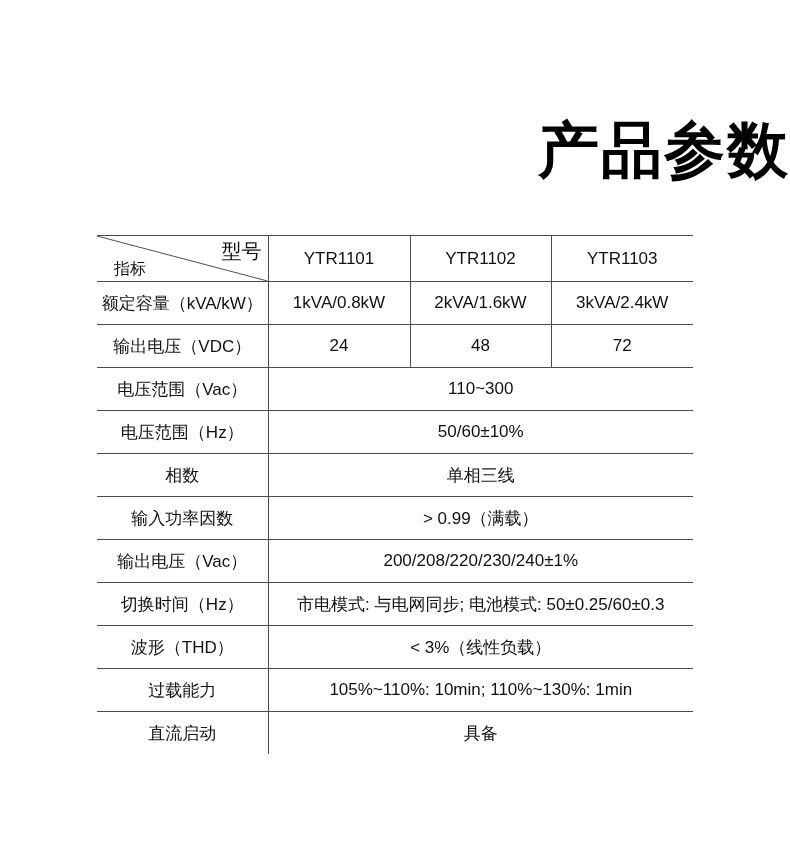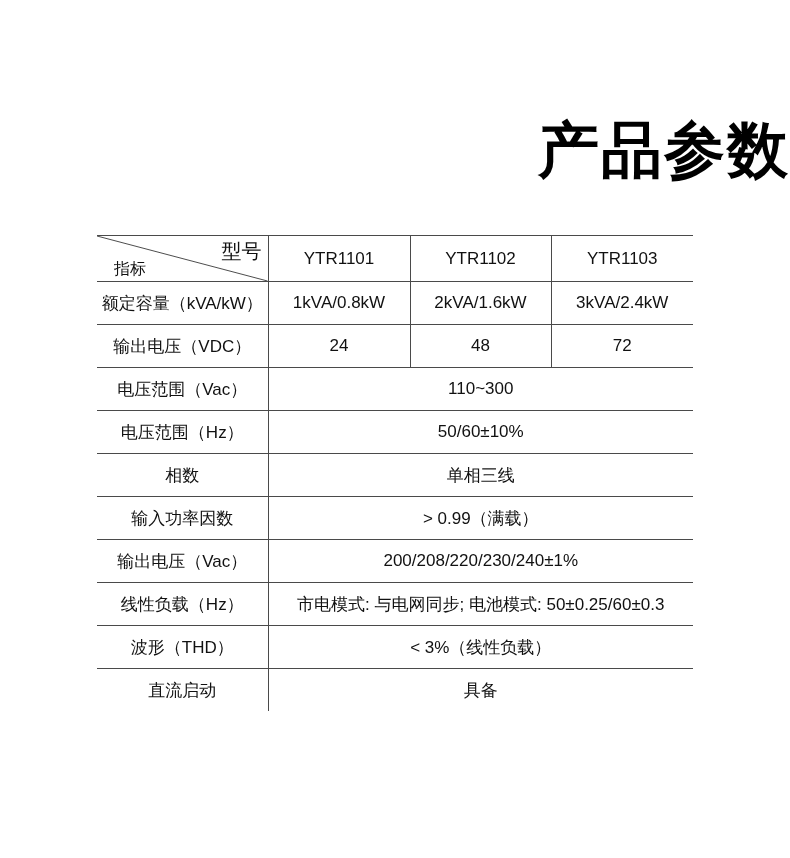--- a/index.html
+++ b/index.html
@@ -136,30 +136,34 @@
       <td colspan="3">&gt; 0.99（满载）</td>
     </tr>
 
 
     <tr>
       <td>输出电压（Vac）</td>
       <td colspan="3">200/208/220/230/240±1%</td>
     </tr>
 
     <tr>
-      <td>线性负载（Hz）</td>
+      <td>切换时间（Hz）</td>
       <td colspan="3">市电模式: 与电网同步; 电池模式: 50±0.25/60±0.3</td>
     </tr>
 
     <tr>
       <td>波形（THD）</td>
       <td colspan="3">&lt; 3%（线性负载）</td>
     </tr>
 
 
+    <tr>
+      <td>过载能力</td>
+      <td colspan="3">105%~110%: 10min; 110%~130%: 1min</td>
+    </tr>
 
 
     <tr>
       <td>直流启动</td>
       <td colspan="3">具备</td>
     </tr>
   </tbody>
 </table>
 
 </body></html>

